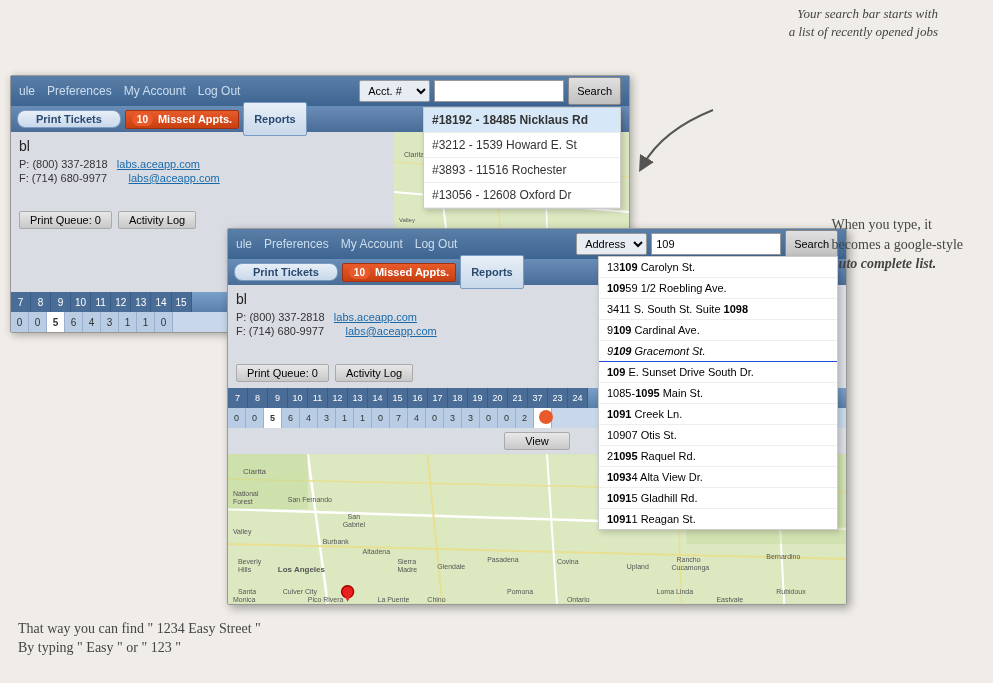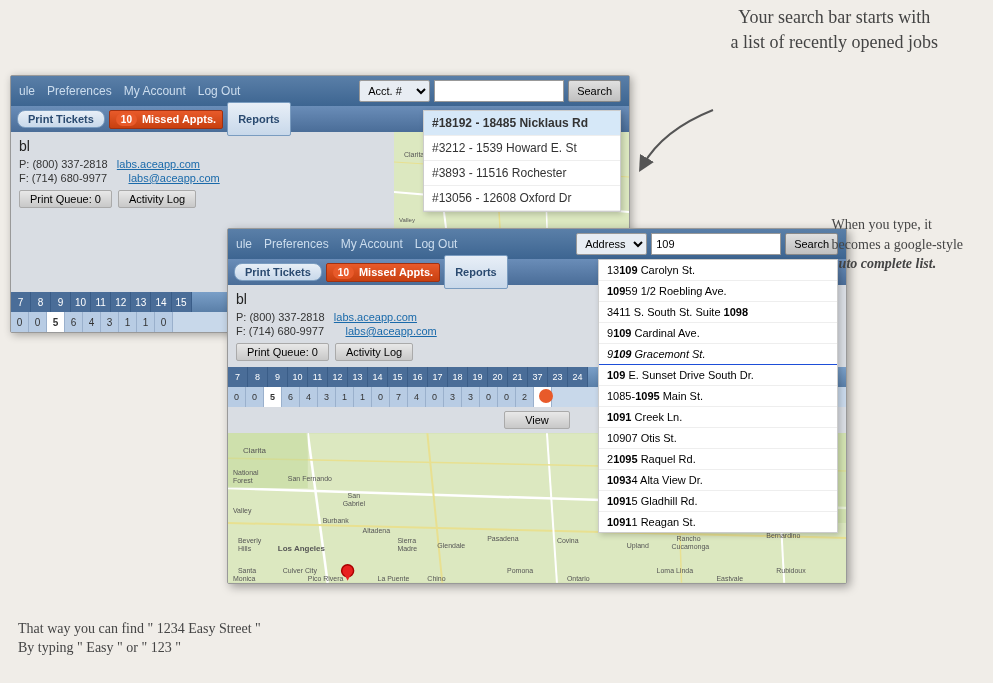--- a/index.html
+++ b/index.html
@@ -73,39 +73,39 @@
       height: 22px;
       border: 1px solid #999;
       font-size: 11px;
       padding: 2px 4px;
     }
     .search-btn {
       background: linear-gradient(180deg, #e0e0e0, #c0c0c0);
       border: 1px solid #888;
       font-size: 11px;
       padding: 2px 8px;
-      height: 22px;
+      height: 28px;
       cursor: pointer;
       border-radius: 2px;
     }
 
     
     .sub-nav {
       background: linear-gradient(180deg, #6a8db8 0%, #4a6d98 100%);
       display: flex;
       align-items: center;
       padding: 3px 6px;
       gap: 4px;
       height: 26px;
     }
     .sub-nav-btn {
       background: linear-gradient(180deg, #e8eff7, #c8d8ea);
       border: 1px solid #7a9cc0;
       font-size: 11px;
-      padding: 2px 10px;
+      padding: 2px 18px;
       cursor: pointer;
       border-radius: 8px;
       color: #2a4a70;
       font-weight: bold;
     }
     .missed-badge {
       background: #e85a2a;
       color: white;
       font-size: 10px;
       font-weight: bold;
@@ -157,20 +157,21 @@
       margin-top: 6px;
       align-items: center;
     }
     .action-btn {
       background: linear-gradient(180deg, #e8e8e8, #c8c8c8);
       border: 1px solid #aaa;
       font-size: 11px;
       padding: 2px 10px;
       cursor: pointer;
       border-radius: 2px;
+      margin-top: 21px;
     }
 
     
     .calendar-strip {
       background: linear-gradient(180deg, #7a9fc8, #5a7fa8);
       display: flex;
       align-items: center;
       overflow: hidden;
       height: 20px;
     }
@@ -299,21 +300,21 @@
       gap: 0;
     }
     .top-content-main {
       flex: 1;
       padding: 6px 8px;
     }
   </style>
 </head>
 <body>
 
-<div class="annotation ann-top-right" style="top:5px; right:55px; text-align:center; font-size:18px;">
+<div class="annotation ann-top-right" style="top:5px; right:55px; text-align:right; font-size:13px;font-style:italic;">
   <span style="white-space:pre;">Your search bar starts with
 a list of recently opened jobs</span>
 </div>
 
 <div class="screenshot-top">
 
   <div class="nav-bar">
     <span class="nav-item">ule</span>
     <span class="nav-item">Preferences</span>
     <span class="nav-item">My Account</span>

